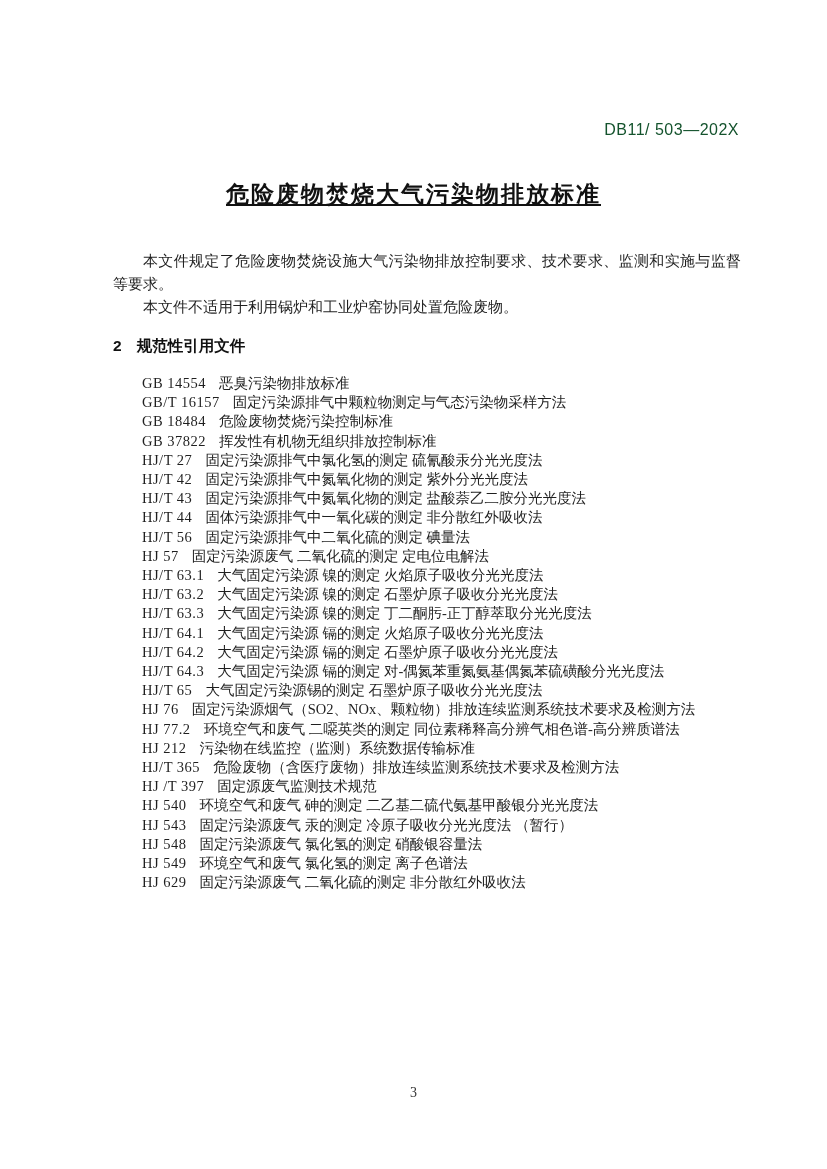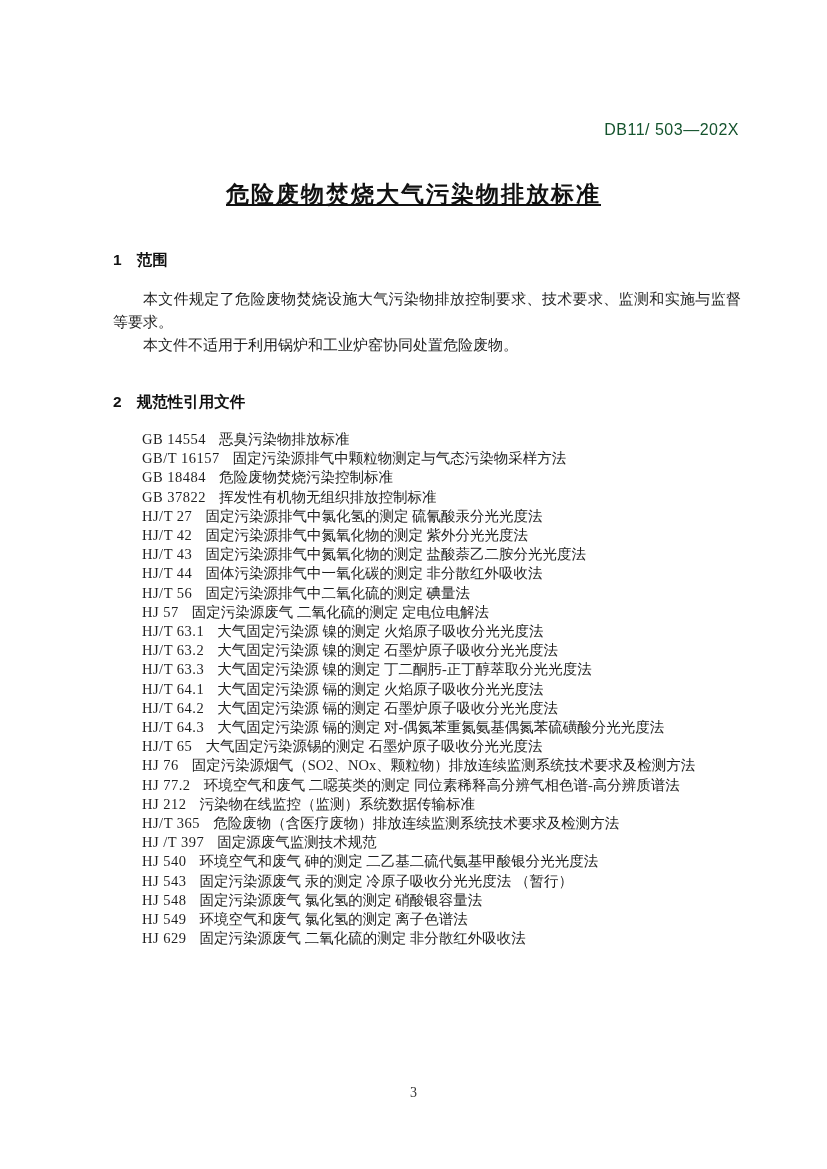--- a/index.html
+++ b/index.html
@@ -50,21 +50,21 @@
   }
   .sec-heading {
     font-family: "Liberation Sans", "DejaVu Sans", sans-serif;
     font-weight: bold;
     font-size: 15.5px;
     line-height: 20px;
     margin: 0 0 18px 0;
     color: #111111;
     text-align: left;
   }
-  .sec-heading.second { margin-top: 35px; }
+  .sec-heading.second { margin-top: 17px; }
   .sec-num { display: inline-block; margin-right: 15px; }
   .para { margin: 0; text-indent: 2em; }
   .refs { margin-top: 1px; }
   .ref-line {
     padding-left: 2em;
     font-size: 14.5px;
     line-height: 19.2px;
     white-space: nowrap;
     overflow: hidden;
     text-align: left;
@@ -84,23 +84,20 @@
 <body>
 
 <div class="page">
 
   <div class="doc-code">DB11/ 503—202X</div>
 
   <h1 class="doc-title">危险废物焚烧大气污染物排放标准</h1>
 
   <div class="content">
 
-    <div class="sec-heading">
-      <span class="sec-num">1</span><span>范围</span>
-    </div>
 
     <p class="para">本文件规定了危险废物焚烧设施大气污染物排放控制要求、技术要求、监测和实施与监督等要求。</p>
     <p class="para">本文件不适用于利用锅炉和工业炉窑协同处置危险废物。</p>
 
     <div class="sec-heading second">
       <span class="sec-num">2</span><span>规范性引用文件</span>
     </div>
 
 
     <div class="refs">

